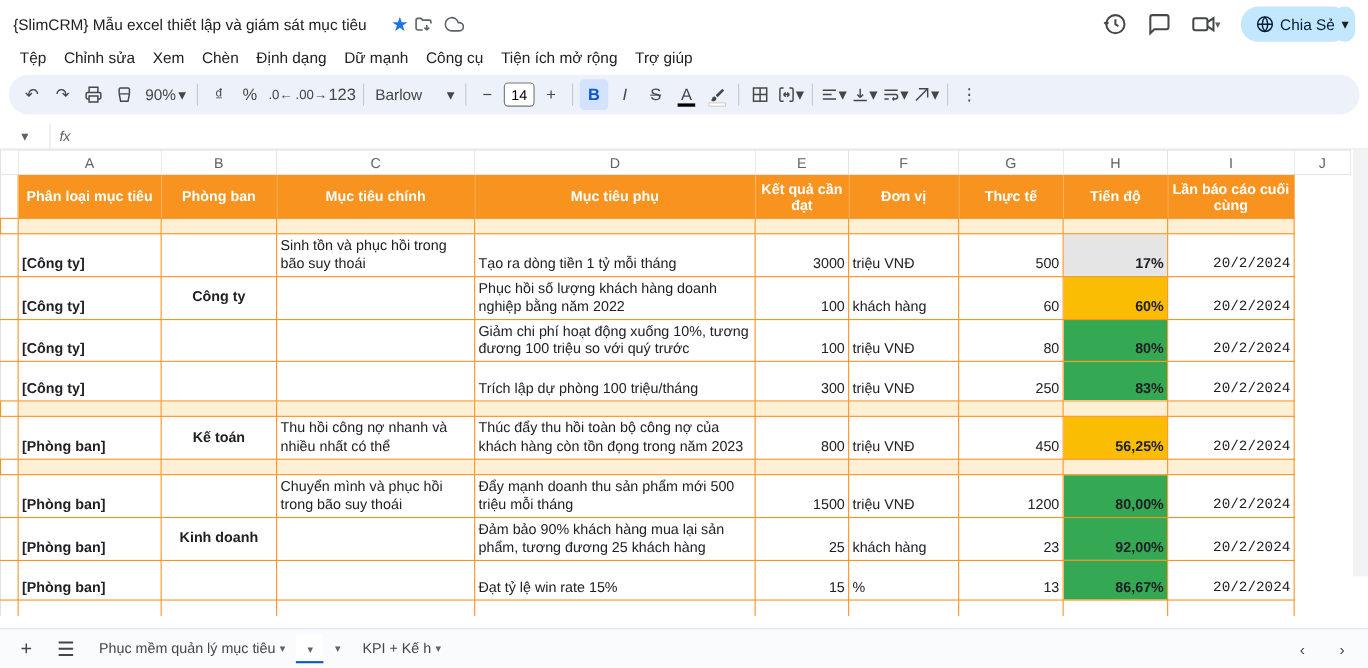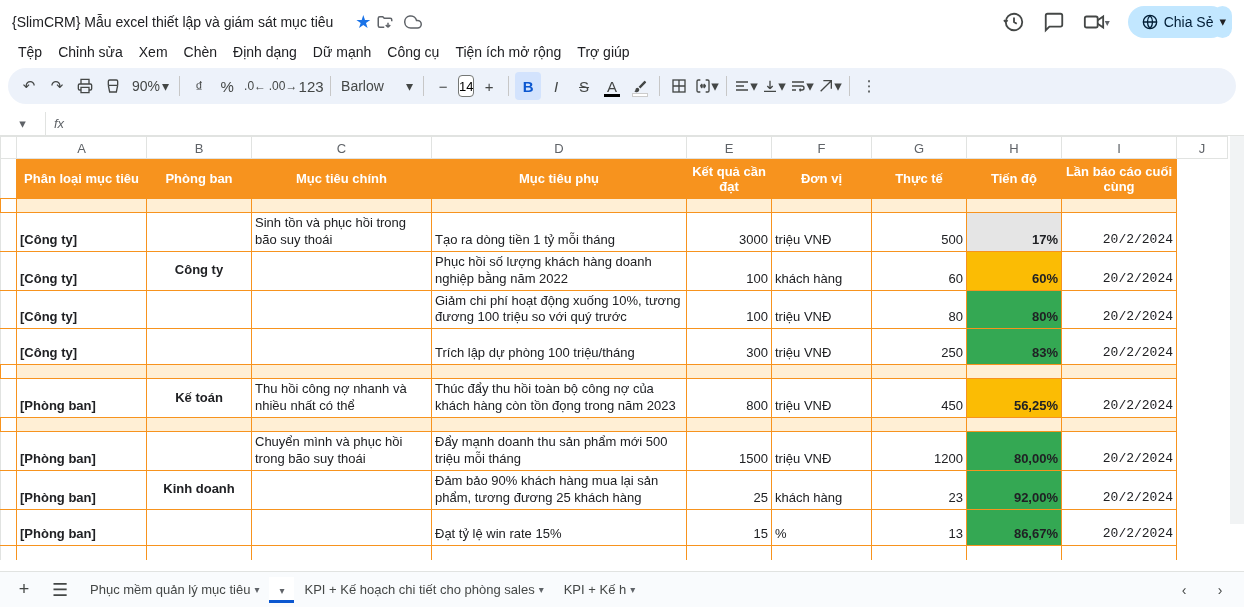--- a/index.html
+++ b/index.html
@@ -12,21 +12,21 @@
 .header-right { margin-left: auto; display: flex; align-items: center; gap: 18px; }
 .header-right .icon { color: #5f6368; font-size: 18px; cursor: pointer; }
 .share-btn { background: #c2e7ff; color: #001d35; padding: 8px 14px; border-radius: 20px; display: flex; align-items: center; gap: 6px; cursor: pointer; font-size: 14px; }
 .dropdown-caret { padding: 8px 6px; background: #c2e7ff; border-radius: 20px; cursor: pointer; margin-left: -14px; }
 .menus { display: flex; gap: 4px; padding: 2px 12px 6px 12px; color: #202124; font-size: 14px; }
 .menus span { padding: 2px 6px; cursor: pointer; border-radius: 4px; }
 .toolbar { display: flex; align-items: center; gap: 2px; padding: 4px 8px; background: #edf2fa; border-radius: 24px; margin: 0 8px 8px 8px; }
 .tb-btn { width: 26px; height: 28px; display: flex; align-items: center; justify-content: center; cursor: pointer; color: #444746; font-size: 15px; border-radius: 4px; }
 .tb-sep { width: 1px; height: 20px; background: #c7c7c7; margin: 0 4px; }
 .tb-text { font-size: 14px; color: #444746; padding: 0 4px; cursor: pointer; display: flex; align-items: center; gap: 2px; }
-.font-size-input { width: 16px; height: 22px; border: 1px solid #747775; border-radius: 4px; text-align: center; font-size: 13px; }
+.font-size-input { width: 28px; height: 22px; border: 1px solid #747775; border-radius: 4px; text-align: center; font-size: 13px; }
 .bold-active { background: #d3e3fd; color: #0b57d0; font-weight: bold; }
 .color-under { position: relative; }
 .color-under::after { content: ''; position: absolute; bottom: 3px; left: 5px; right: 5px; height: 3px; }
 .text-color::after { background: #000; }
 .fill-color::after { background: #fff; border: 1px solid #ccc; height: 2px; }
 .fx-bar { display: flex; align-items: center; border-bottom: 1px solid #e1e3e1; height: 24px; }
 .name-box { width: 46px; text-align: center; color: #5f6368; font-size: 13px; border-right: 1px solid #e1e3e1; height: 100%; display: flex; align-items: center; justify-content: center; gap: 4px; }
 .fx-label { color: #5f6368; font-style: italic; margin-left: 8px; font-size: 13px; }
 .sheet-area { height: 424px; overflow: hidden; position: relative; }
 table { border-collapse: collapse; table-layout: fixed; width: 1228px; }
@@ -380,21 +380,20 @@
   <div class="tab-btn">☰</div>
   <div id="tabs-container" style="display:flex;align-items:center;overflow:hidden;flex:1">
       <div class="sheet-tab">
         <span>Phục mềm quản lý mục tiêu</span> 
         <span class="tab-arrow">▾</span>
       </div>
       <div class="sheet-tab active">
         <span class="tab-arrow">▾</span>
       </div>
       <div class="sheet-tab">
-        <span>KPI + Kế hoạch chi tiết cho phòng sales</span> 
         <span class="tab-arrow">▾</span>
       </div>
       <div class="sheet-tab">
         <span>KPI + Kế h</span> 
         <span class="tab-arrow">▾</span>
       </div>
     </div>
   <div class="tab-btn" style="font-size:14px">‹</div>
   <div class="tab-btn" style="font-size:14px">›</div>
 </div>

